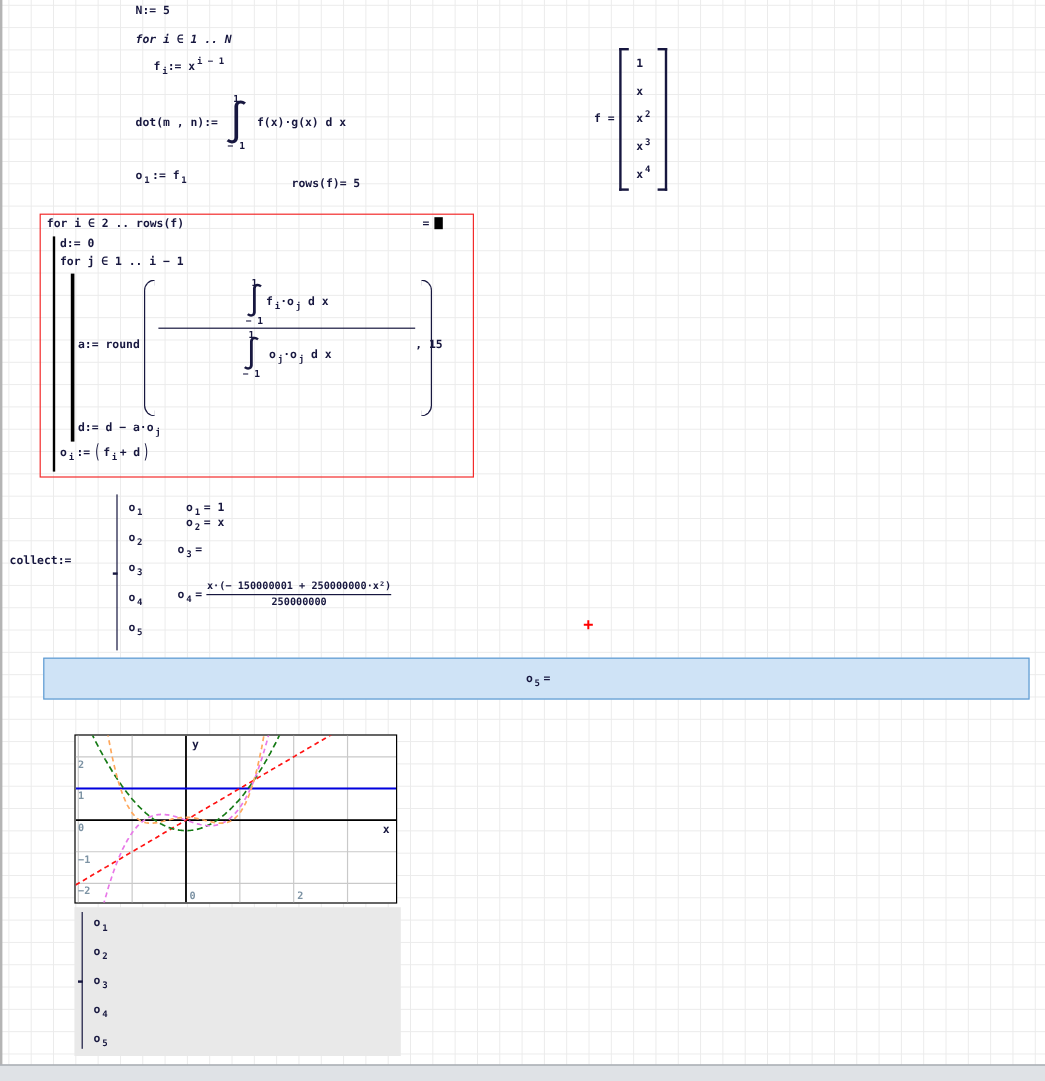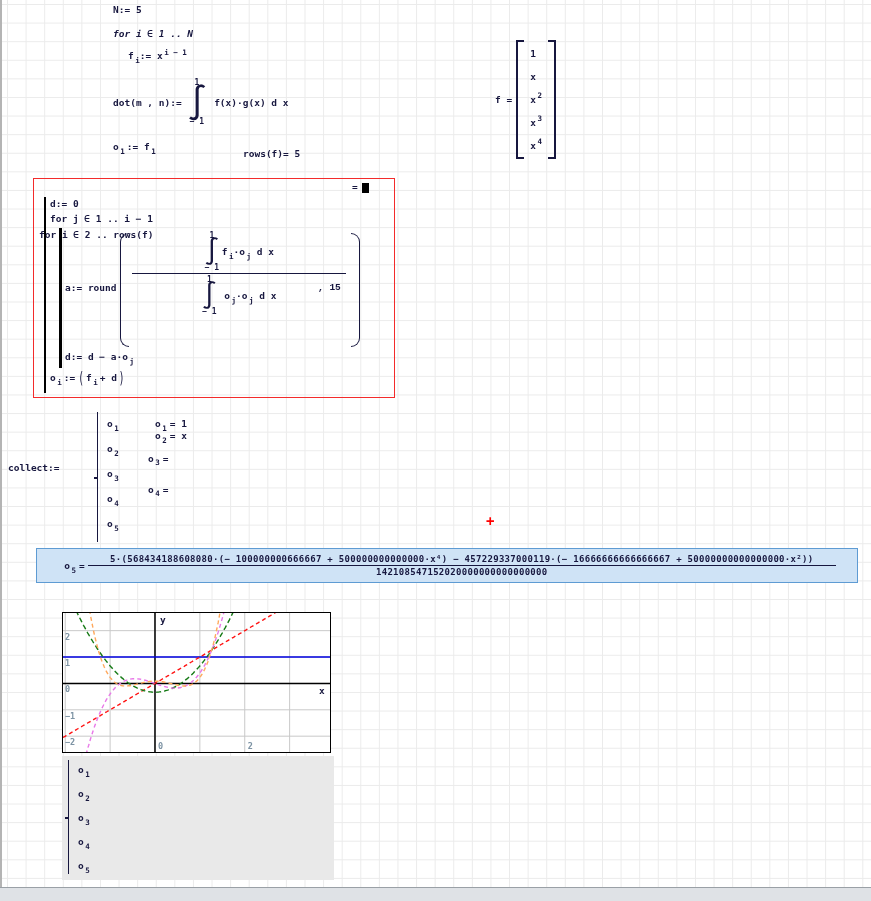--- a/index.html
+++ b/index.html
@@ -97,21 +97,21 @@
         </span>
       <span style="height:23px;display:flex;align-items:center;">
           <span>x</span>
           <span class="sup">4</span>
         </span>
     </span>
     <span class="mb r"></span>
   </div>
 
   <div class="abs" id="program-region" style="left:33px;top:178px;width:360px;height:218px;">
-    <div class="abs" style="left:5px;top:2px;margin-top:48px;"><span>for  i ∈ 2 .. rows(f)</span></div>
+    <div class="abs" style="left:5px;top:2px;"><span>for  i ∈ 2 .. rows(f)</span></div>
     <div class="abs" style="left:318px;top:2px;">
       <span>=</span><span class="ph-box"></span>
     </div>
     <div class="vbar" style="left:10px;top:18px;width:1.6px;height:196px;"></div>
     <div class="abs" style="left:16px;top:19px;"><span>d:= 0</span></div>
     <div class="abs" style="left:16px;top:34px;"><span>for  j ∈ 1 .. i − 1</span></div>
     <div class="vbar" style="left:25px;top:49px;width:3px;height:140px;"></div>
 
     <div class="abs" style="left:31px;top:103px;"><span>a:= round</span></div>
     <div class="bparen l" style="left:86px;top:54px;height:112px;"></div>
@@ -127,21 +127,21 @@
       <span class="fbar"></span>
       <span class="row">
         <span class="intcol">
           <span class="lim">1</span>
           <span class="intg" style="font-size:26px;line-height:23px;">∫</span>
           <span class="lim">− 1</span>
         </span>
         <span style="margin-left:7px;"><span>o</span><span class="sub">j</span><span>·o</span><span class="sub">j</span><span> d x</span></span>
       </span>
     </div>
-    <div class="abs" style="left:284px;top:103px;font-family:Liberation Mono, monospace;"><span>, 15</span></div>
+    <div class="abs" style="left:312px;top:103px;"><span>, 15</span></div>
     <div class="bparen r" style="left:317px;top:54px;height:112px;"></div>
 
     <div class="abs" style="left:31px;top:172px;">
       <span>d:= d − a·o</span><span class="sub">j</span>
     </div>
     <div class="abs" style="left:16px;top:193px;">
       <span>o</span><span class="sub">i</span><span style="margin:0 3px 0 2px;">:=</span><span class="tallp">(</span><span style="margin-left:2px;">f</span><span class="sub">i</span><span style="margin:0 2px;">+ d</span><span class="tallp">)</span>
     </div>
   </div>
 
@@ -158,32 +158,32 @@
     <div class="abs" style="left:147px;top:20px;"><span>o</span><span class="sub">2</span><span style="margin-left:3px;">= x</span></div>
     <div class="abs row" style="left:140px;top:43px;">
       <span>o</span>
         <span class="sub">3</span>
         <span style="margin:0 4px 0 3px;">=</span>
     </div>
     <div class="abs row" style="left:140px;top:74px;">
       <span>o</span>
         <span class="sub">4</span>
         <span style="margin:0 4px 0 3px;">=</span>
+      <span class="frac">
+          <span class="small">x·(− 150000001 + 250000000·x²)</span>
+          <span class="fbar"></span>
+          <span class="small">250000000</span>
+        </span>
     </div>
   </div>
 
   <div class="abs cursor-plus" style="left:486px;top:513px;"><span>+</span></div>
 
   <div class="abs row" id="o5-region" style="left:36px;top:548px;width:820px;height:33px;">
     <span style="margin-left:6px;"><span>o</span><span class="sub">5</span><span style="margin:0 3px;">=</span></span>
-    <span class="frac" style="width:748px;">
-      <span style="font-size:9px;letter-spacing:0.3px;">5·(568434188608080·(− 100000000666667 + 500000000000000·x⁴) − 457229337000119·(− 16666666666666667 + 50000000000000000·x²))</span>
-      <span class="fbar"></span>
-      <span style="font-size:9px;letter-spacing:0.3px;">142108547152020000000000000000</span>
-    </span>
   </div>
 
   <div class="abs" id="graph-region" style="left:62px;top:612px;width:267px;height:139px;">
     <svg id="plot-svg" width="267" height="139" viewBox="0 0 267 139">
         <line x1="2.243697478991589" y1="0" x2="2.243697478991589" y2="139" stroke="#c9c9c9" stroke-width="1"></line>
         <line x1="47.11764705882352" y1="0" x2="47.11764705882352" y2="139" stroke="#c9c9c9" stroke-width="1"></line>
         <line x1="91.99159663865547" y1="0" x2="91.99159663865547" y2="139" stroke="#c9c9c9" stroke-width="1"></line>
         <line x1="136.86554621848742" y1="0" x2="136.86554621848742" y2="139" stroke="#c9c9c9" stroke-width="1"></line>
         <line x1="181.73949579831933" y1="0" x2="181.73949579831933" y2="139" stroke="#c9c9c9" stroke-width="1"></line>
         <line x1="226.61344537815128" y1="0" x2="226.61344537815128" y2="139" stroke="#c9c9c9" stroke-width="1"></line>

